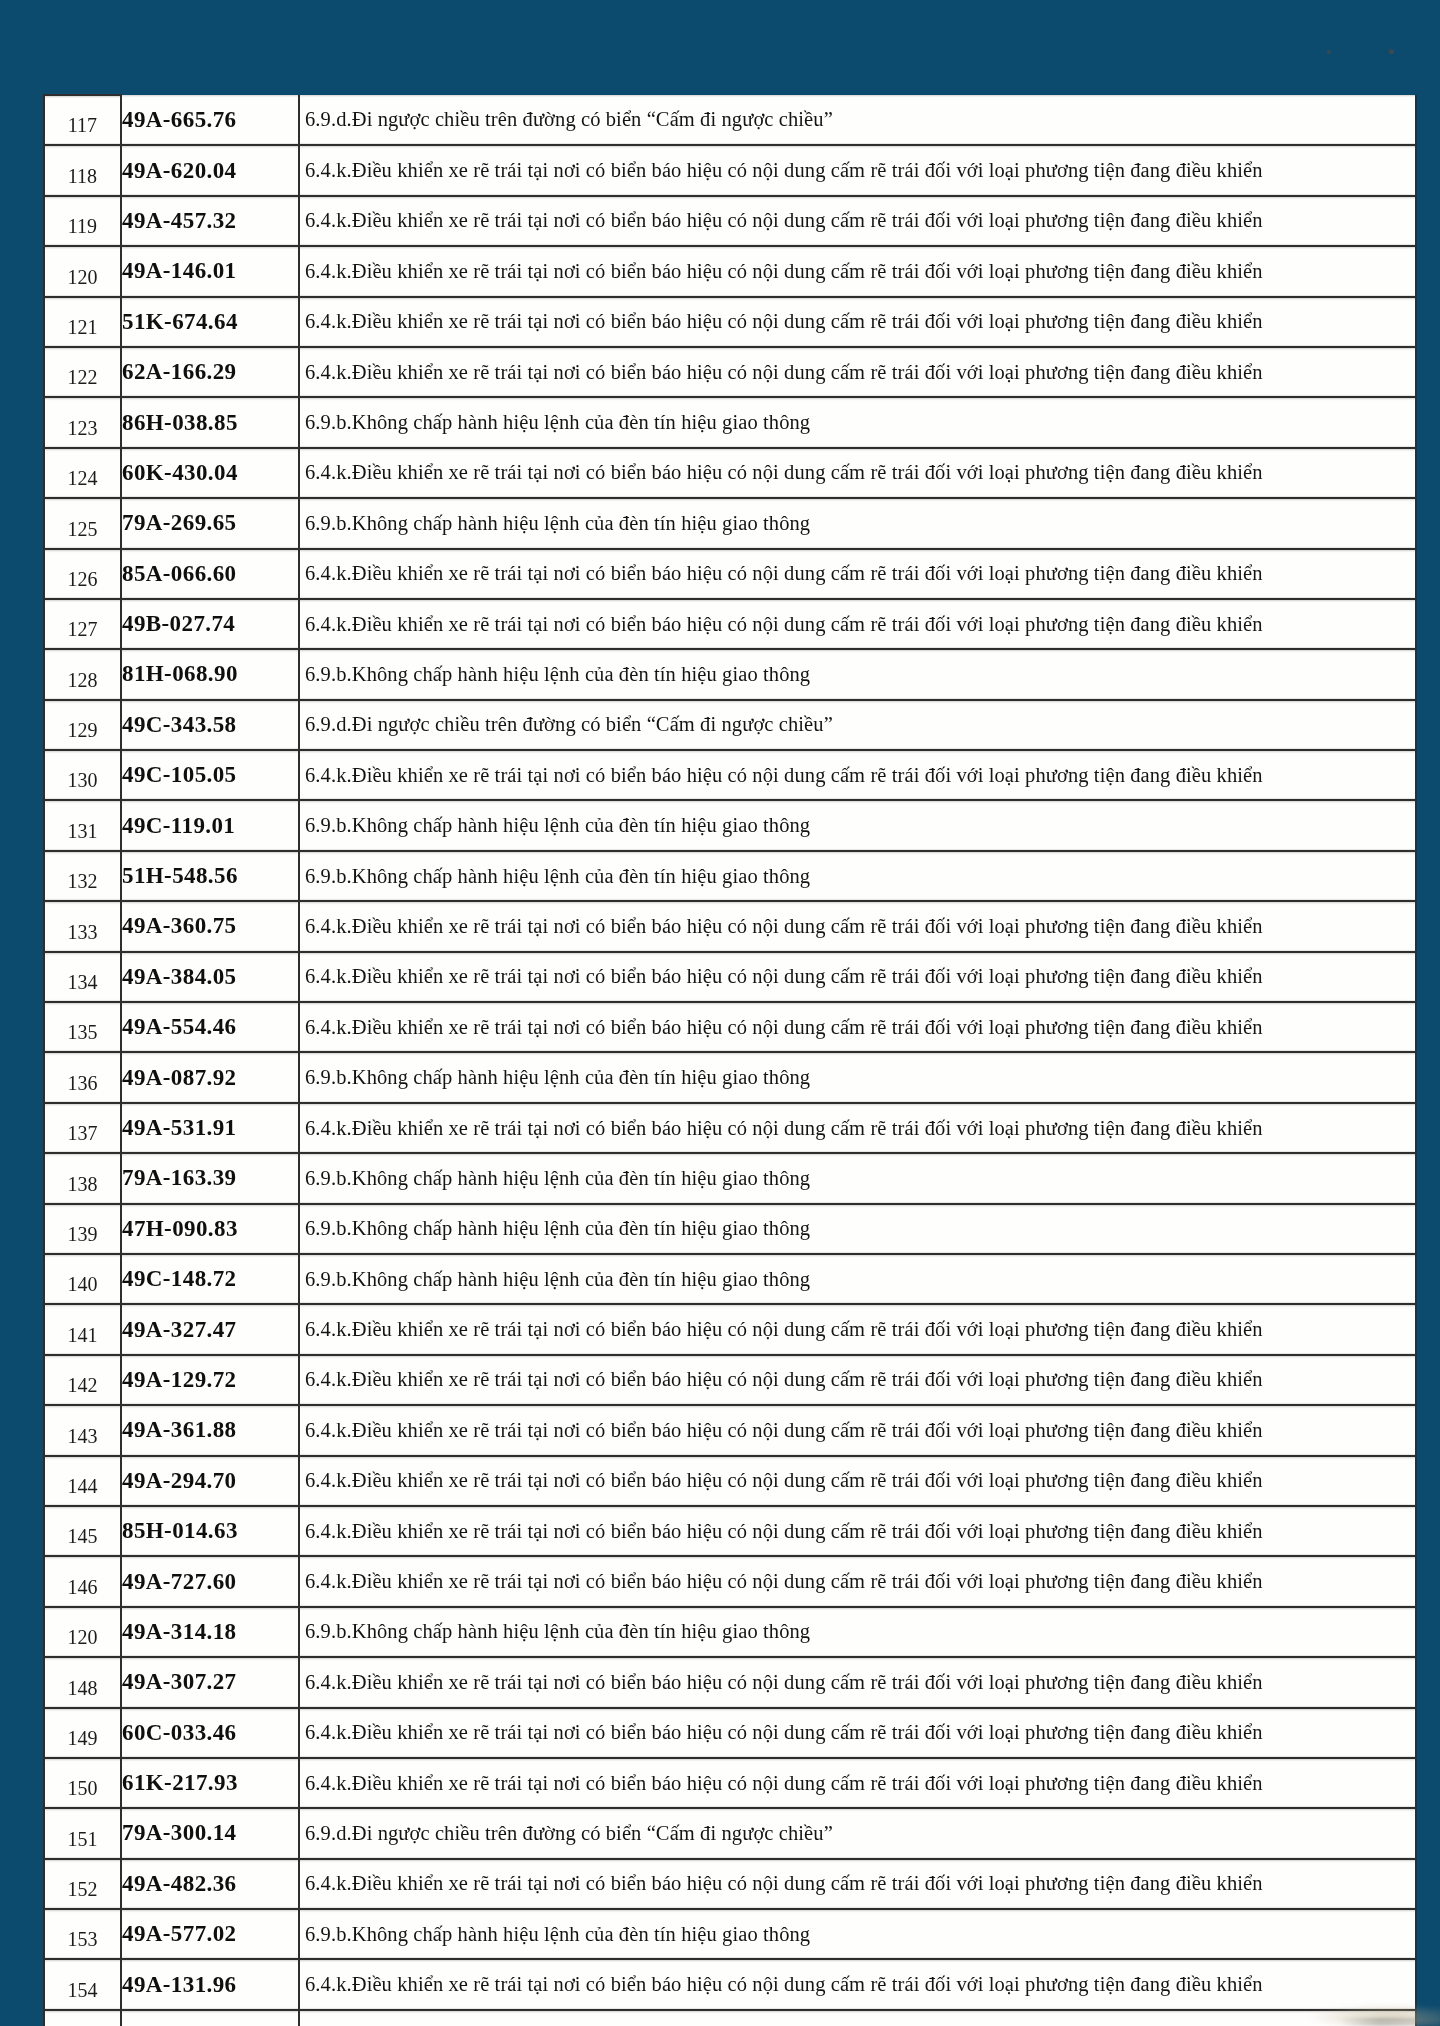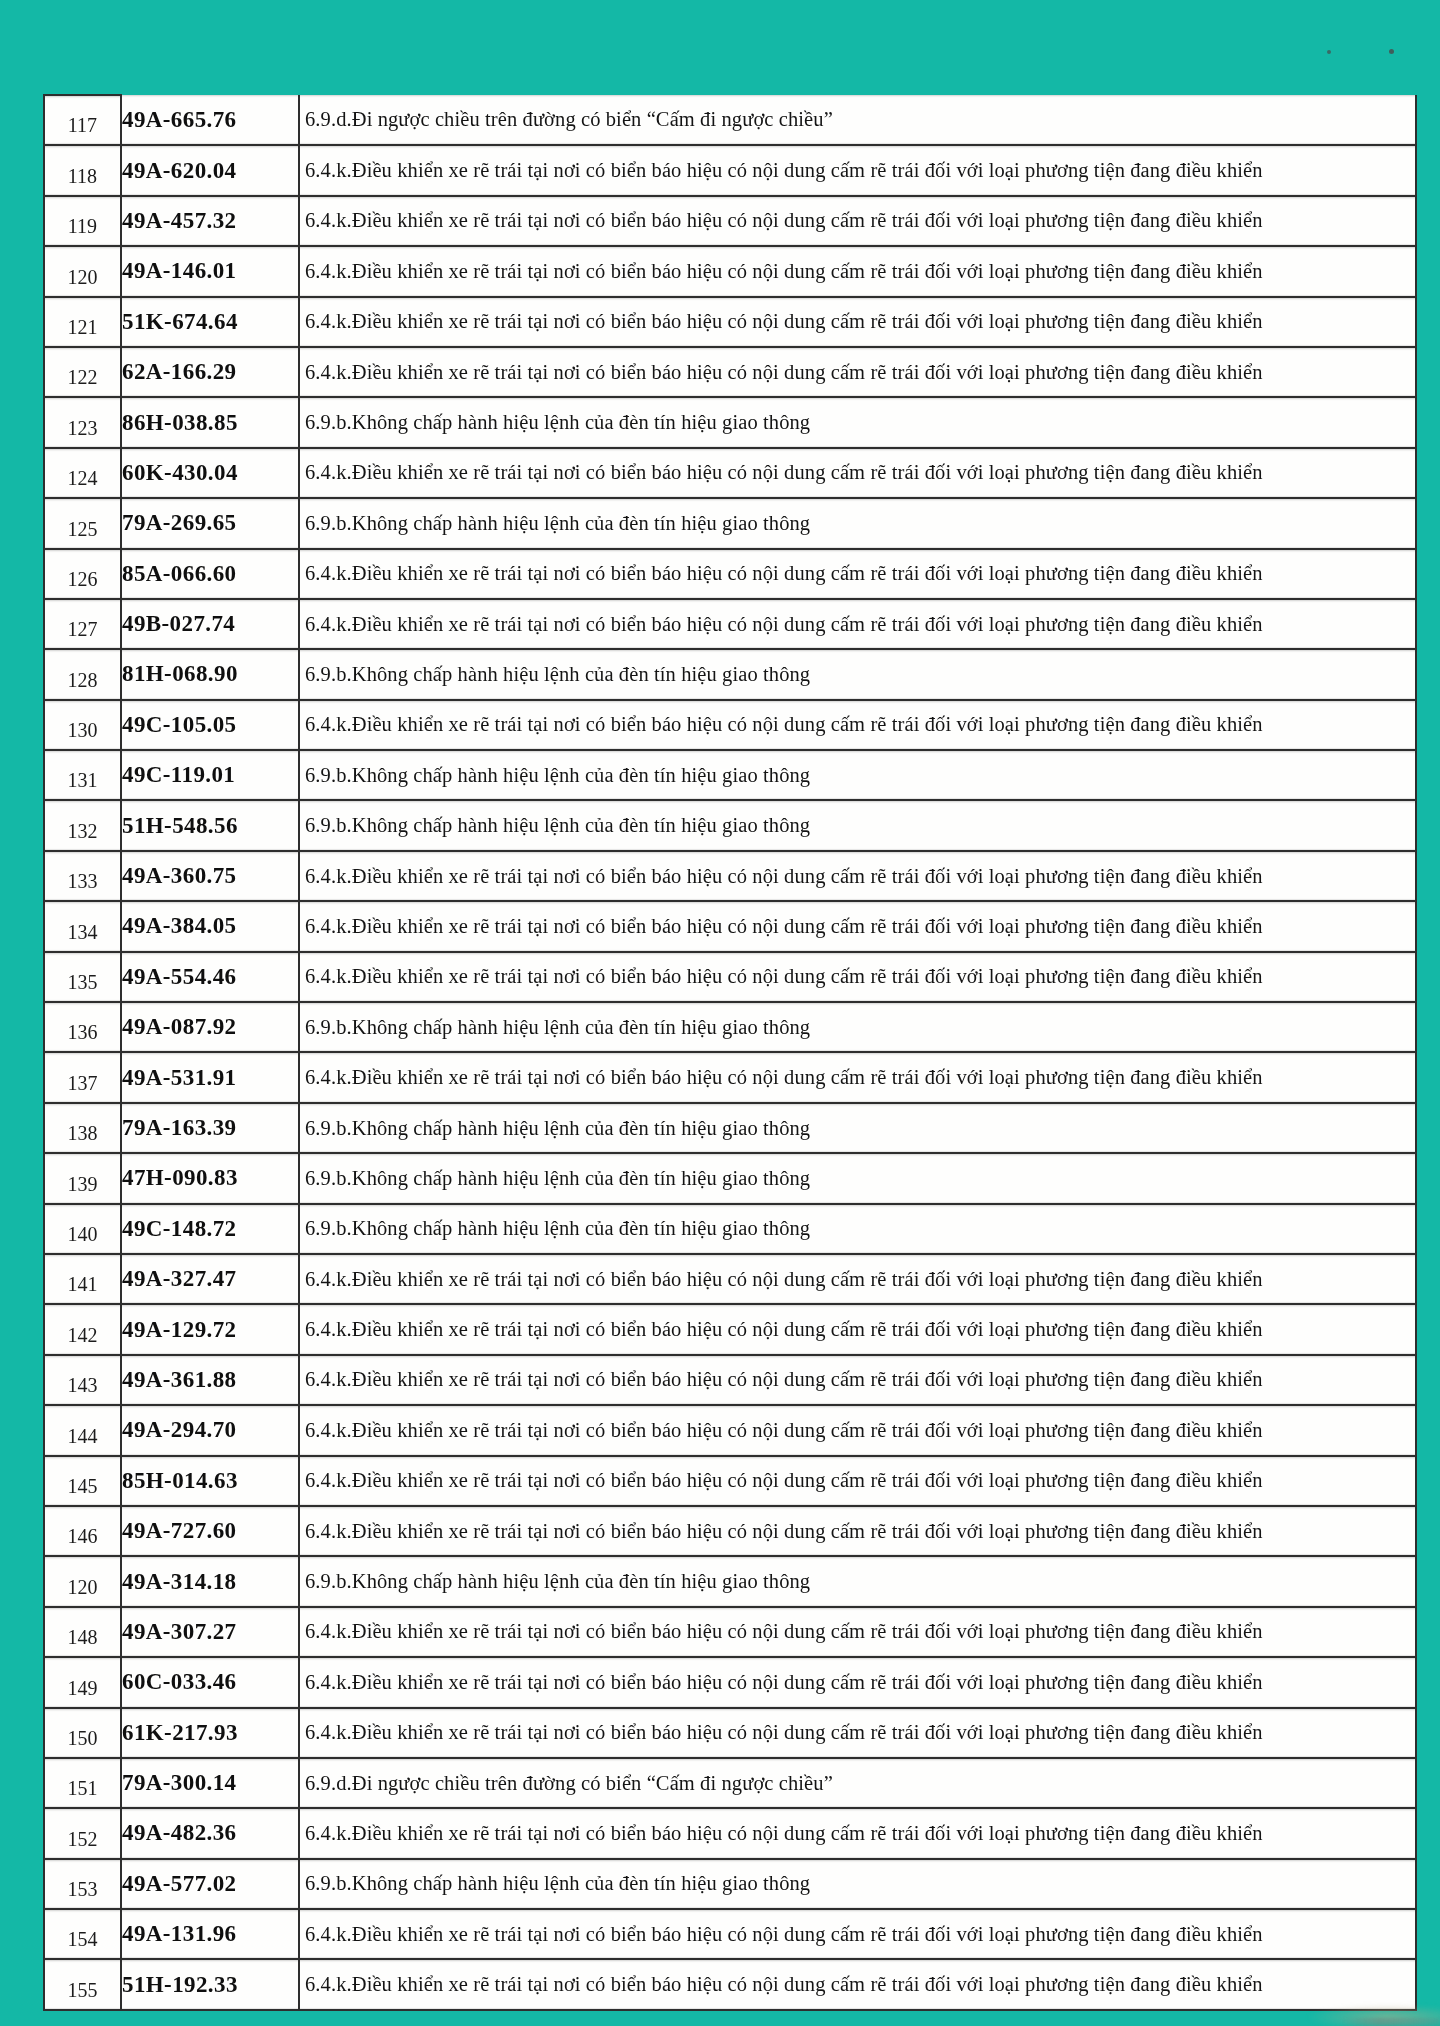--- a/index.html
+++ b/index.html
@@ -11,21 +11,21 @@
     width: 1440px;
     height: 2026px;
     position: relative;
     overflow: hidden;
     font-family: "Liberation Serif", "DejaVu Serif", serif;
     color: #121212;
   }
   .page {
     position: absolute;
     inset: 0;
-    background: #14b8a6;
+    background: #0c4a6e;
     text-decoration: underline;
   }
 
   
   .speck {
     position: absolute;
     border-radius: 50%;
     background: #4a4a4a;
     filter: blur(0.6px);
   }
@@ -171,20 +171,25 @@
       <td class="col-no">127</td>
       <td class="col-plate">49B-027.74</td>
       <td class="col-violation">6.4.k.Điều khiển xe rẽ trái tại nơi có biển báo hiệu có nội dung cấm rẽ trái đối với loại phương tiện đang điều khiển</td>
     </tr>
         <tr>
       <td class="col-no">128</td>
       <td class="col-plate">81H-068.90</td>
       <td class="col-violation">6.9.b.Không chấp hành hiệu lệnh của đèn tín hiệu giao thông</td>
     </tr>
         <tr>
+      <td class="col-no">129</td>
+      <td class="col-plate">49C-343.58</td>
+      <td class="col-violation">6.9.d.Đi ngược chiều trên đường có biển “Cấm đi ngược chiều”</td>
+    </tr>
+        <tr>
       <td class="col-no">130</td>
       <td class="col-plate">49C-105.05</td>
       <td class="col-violation">6.4.k.Điều khiển xe rẽ trái tại nơi có biển báo hiệu có nội dung cấm rẽ trái đối với loại phương tiện đang điều khiển</td>
     </tr>
         <tr>
       <td class="col-no">131</td>
       <td class="col-plate">49C-119.01</td>
       <td class="col-violation">6.9.b.Không chấp hành hiệu lệnh của đèn tín hiệu giao thông</td>
     </tr>
         <tr>

